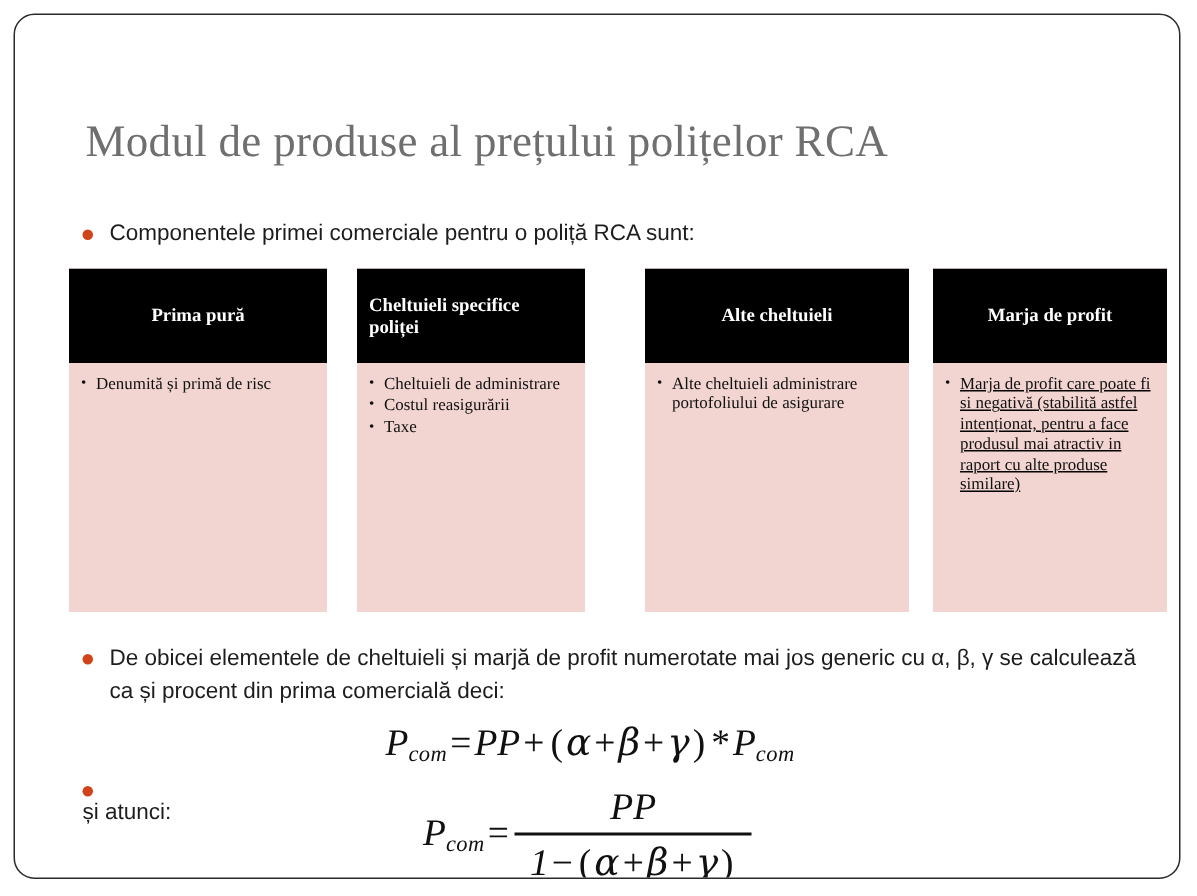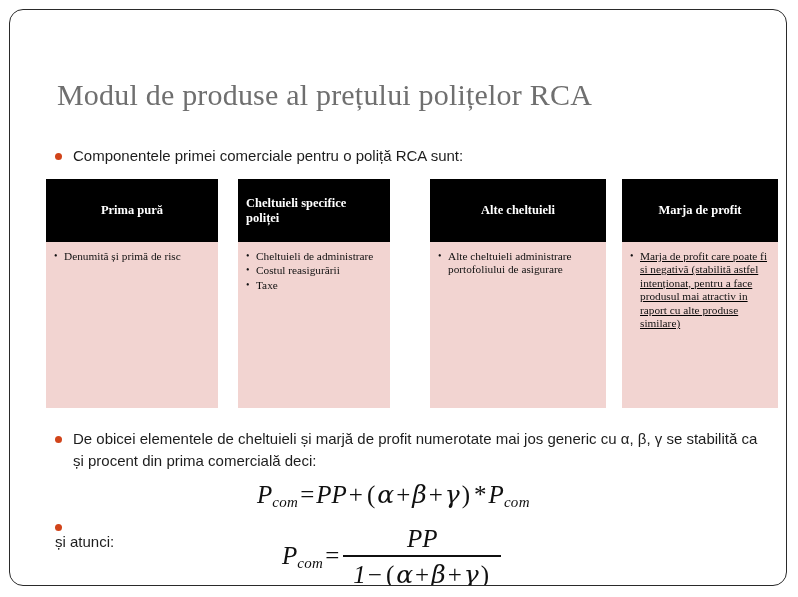--- a/index.html
+++ b/index.html
@@ -233,21 +233,21 @@
         <ul>
           <li>Marja de profit care poate fi si negativă (stabilită astfel intenționat, pentru a face produsul mai atractiv in raport cu alte produse similare)</li>
         </ul>
       </div>
     </div>
 
   </div>
 
   <div class="bullet-row" id="para2-row">
     <span class="bullet-dot"></span>
-    <span class="bullet-text">De obicei elementele de cheltuieli și marjă de profit numerotate mai jos generic cu α, β, γ se stabilită ca și procent din prima comercială deci:</span>
+    <span class="bullet-text">De obicei elementele de cheltuieli și marjă de profit numerotate mai jos generic cu α, β, γ se calculează ca și procent din prima comercială deci:</span>
   </div>
 
   <div class="formula" id="formula-1">
     <span class="var">P</span><span class="sub">com</span><span class="op">=</span><span class="var">PP</span><span class="op">+</span><span class="op">(</span><span class="greek">α</span><span class="op">+</span><span class="greek">β</span><span class="op">+</span><span class="greek">γ</span><span class="op">)</span><span class="op">*</span><span class="var">P</span><span class="sub">com</span>
   </div>
 
   <div class="bullet-row" id="para3-row">
     <span class="bullet-dot"></span>
     <span class="bullet-text">și atunci:</span>
   </div>

